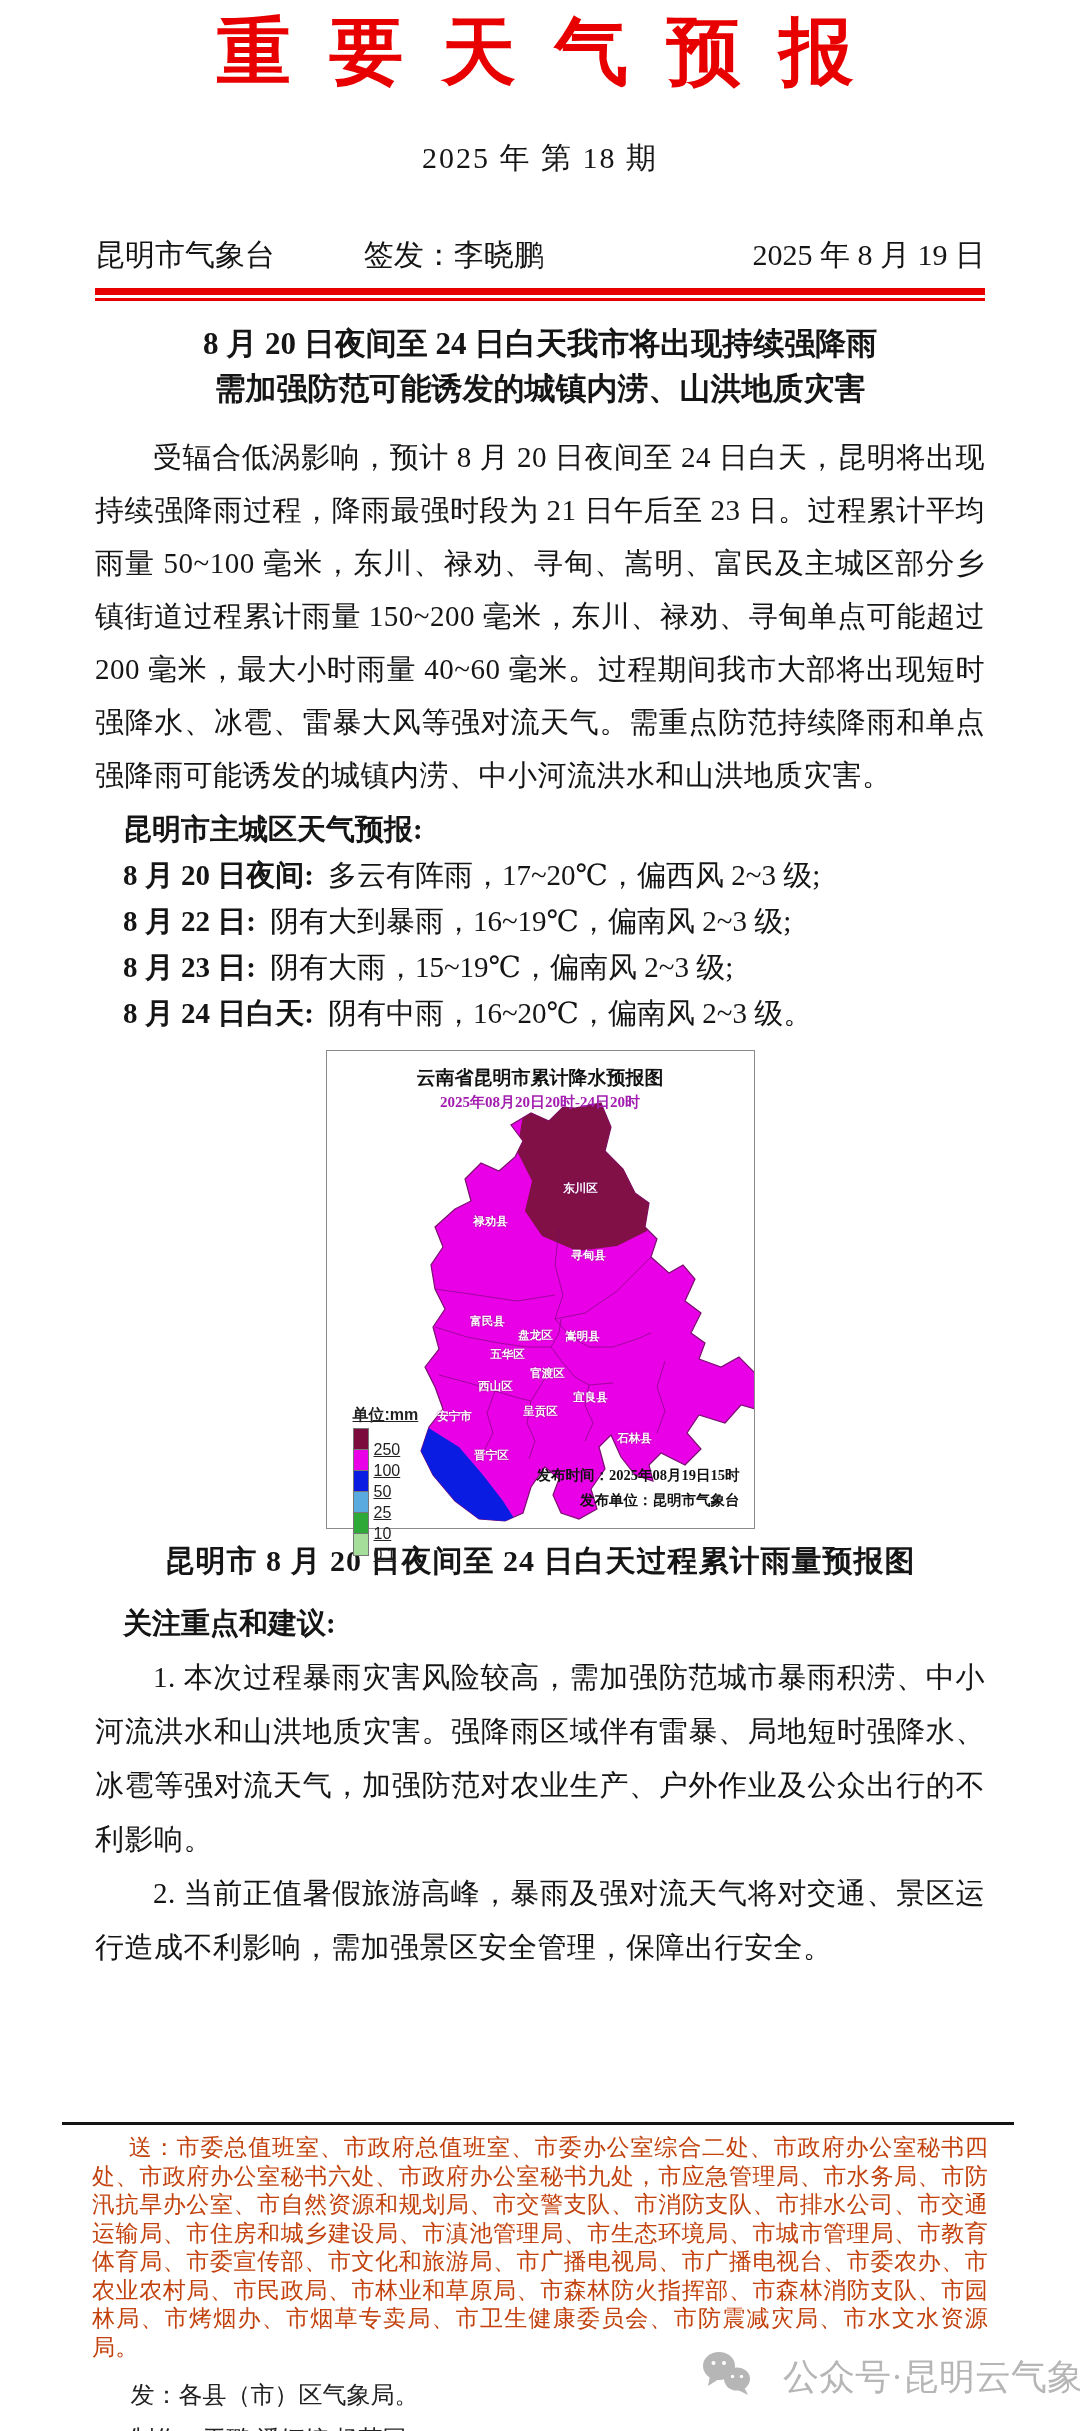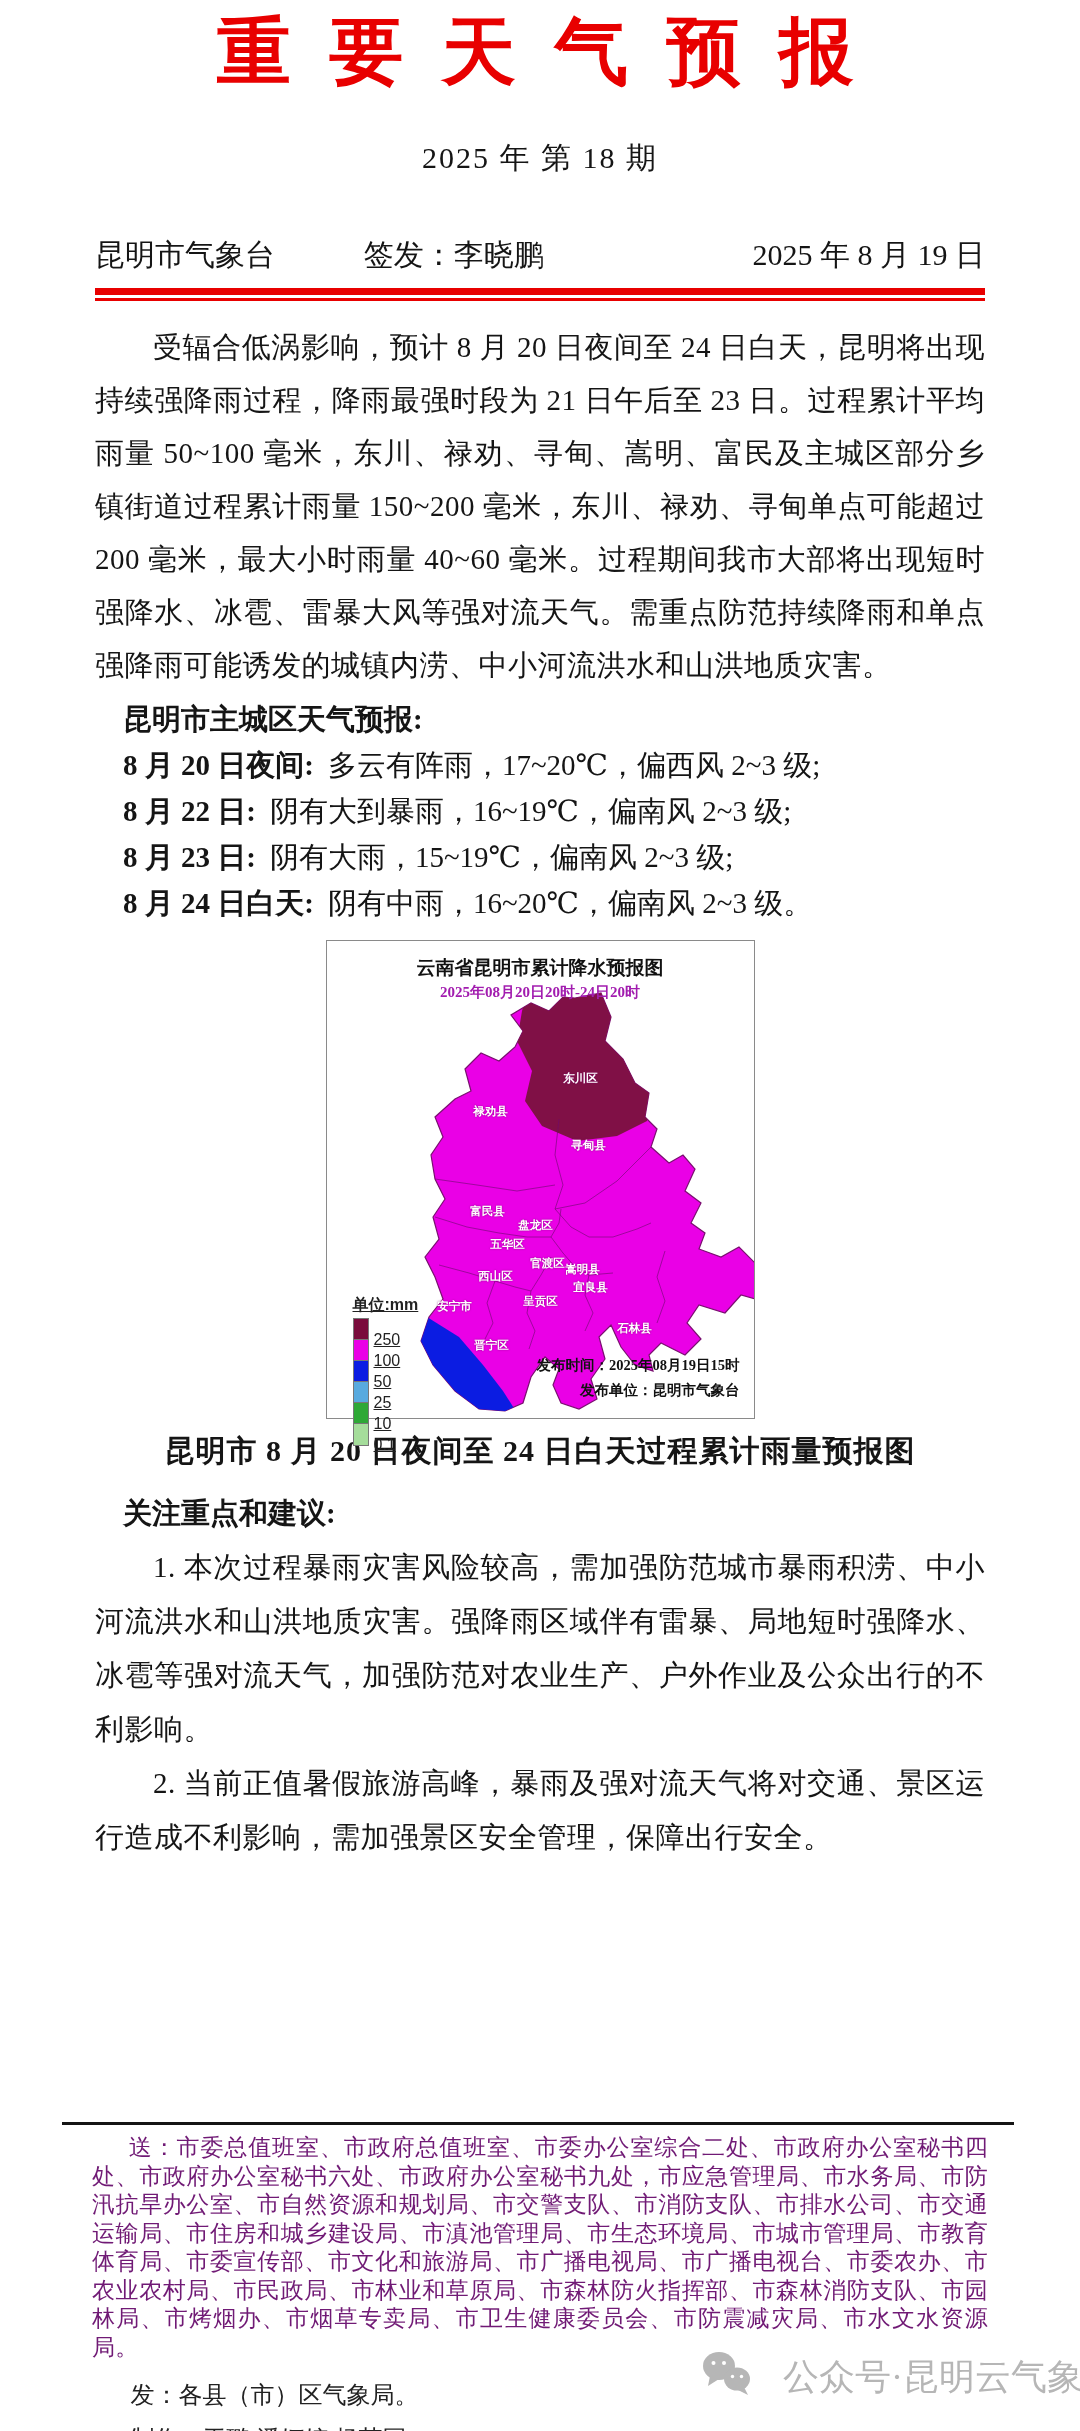--- a/index.html
+++ b/index.html
@@ -63,21 +63,21 @@
   .map-caption{margin-top:12px;text-align:center;font-size:30px;font-weight:bold;letter-spacing:1px;}
 
   .sugg-block{margin-top:14px;font-size:29px;line-height:54px;}
   .sugg-title{font-weight:bold;padding-left:28px;}
   .sugg{margin:0;text-align:justify;text-indent:2em;letter-spacing:0.5px;}
 
   
   .footer-divider{position:absolute;left:62px;right:66px;top:2122px;border-top:3px solid #141414;}
   .footer{position:absolute;left:92px;right:92px;top:2134px;}
   .distribution{
-    color:#701a75;font-size:23px;line-height:28.5px;text-align:justify;
+    color:#c2410c;font-size:23px;line-height:28.5px;text-align:justify;
     text-indent:1.6em;letter-spacing:0.2px;
   }
   .issue-to{margin-top:17px;font-size:24px;color:#222;text-indent:1.6em;}
   .producers{margin-top:12px;font-size:24px;color:#222;text-indent:1.6em;}
 
   .wechat{
     position:absolute;left:700px;top:2350px;display:flex;align-items:center;gap:29px;
     color:#b6b6b6;font-size:36px;font-family:Liberation Serif, serif;
     white-space:nowrap;
   }
@@ -92,20 +92,24 @@
   <div class="issue-no">2025 年 第 18 期</div>
 
   <div class="agency-row">
     <span>昆明市气象台</span>
     <span class="mid">签发：李晓鹏</span>
     <span>2025 年 8 月 19 日</span>
   </div>
 
   <div class="red-rule"></div>
 
+  <div class="headline">
+    <div>8 月 20 日夜间至 24 日白天我市将出现持续强降雨</div>
+    <div>需加强防范可能诱发的城镇内涝、山洪地质灾害</div>
+  </div>
 
   <div class="summary">受辐合低涡影响，预计 8 月 20 日夜间至 24 日白天，昆明将出现持续强降雨过程，降雨最强时段为 21 日午后至 23 日。过程累计平均雨量 50~100 毫米，东川、禄劝、寻甸、嵩明、富民及主城区部分乡镇街道过程累计雨量 150~200 毫米，东川、禄劝、寻甸单点可能超过 200 毫米，最大小时雨量 40~60 毫米。过程期间我市大部将出现短时强降水、冰雹、雷暴大风等强对流天气。需重点防范持续降雨和单点强降雨可能诱发的城镇内涝、中小河流洪水和山洪地质灾害。</div>
 
   <div class="forecast">
     <div class="fc-title">昆明市主城区天气预报:</div>
     <div id="forecast-list">
         <div class="fc"><b class="fc-day">8 月 20 日夜间:</b><span>多云有阵雨，17~20℃，偏西风 2~3 级;</span></div>
         <div class="fc"><b class="fc-day">8 月 22 日:</b><span>阴有大到暴雨，16~19℃，偏南风 2~3 级;</span></div>
         <div class="fc"><b class="fc-day">8 月 23 日:</b><span>阴有大雨，15~19℃，偏南风 2~3 级;</span></div>
         <div class="fc"><b class="fc-day">8 月 24 日白天:</b><span>阴有中雨，16~20℃，偏南风 2~3 级。</span></div>
@@ -156,21 +160,21 @@
             <path d="M338 310 L330 336 L338 360 L330 382"></path>
           </g>
         </g>
       </svg>
       <div id="district-labels">
           <span class="district-label" style="left: 254px; top: 137px;">东川区</span>
           <span class="district-label" style="left: 164px; top: 170px;">禄劝县</span>
           <span class="district-label" style="left: 262px; top: 204px;">寻甸县</span>
           <span class="district-label" style="left: 161px; top: 270px;">富民县</span>
           <span class="district-label" style="left: 209px; top: 284px;">盘龙区</span>
-          <span class="district-label" style="left: 256px; top: 285px; margin-top: 43px;">嵩明县</span>
+          <span class="district-label" style="left: 256px; top: 285px;">嵩明县</span>
           <span class="district-label" style="left: 181px; top: 303px;">五华区</span>
           <span class="district-label" style="left: 221px; top: 322px;">官渡区</span>
           <span class="district-label" style="left: 169px; top: 335px;">西山区</span>
           <span class="district-label" style="left: 264px; top: 346px;">宜良县</span>
           <span class="district-label" style="left: 214px; top: 360px;">呈贡区</span>
           <span class="district-label" style="left: 128px; top: 365px;">安宁市</span>
           <span class="district-label" style="left: 308px; top: 387px;">石林县</span>
           <span class="district-label" style="left: 165px; top: 404px;">晋宁区</span>
         </div>
     </div>

